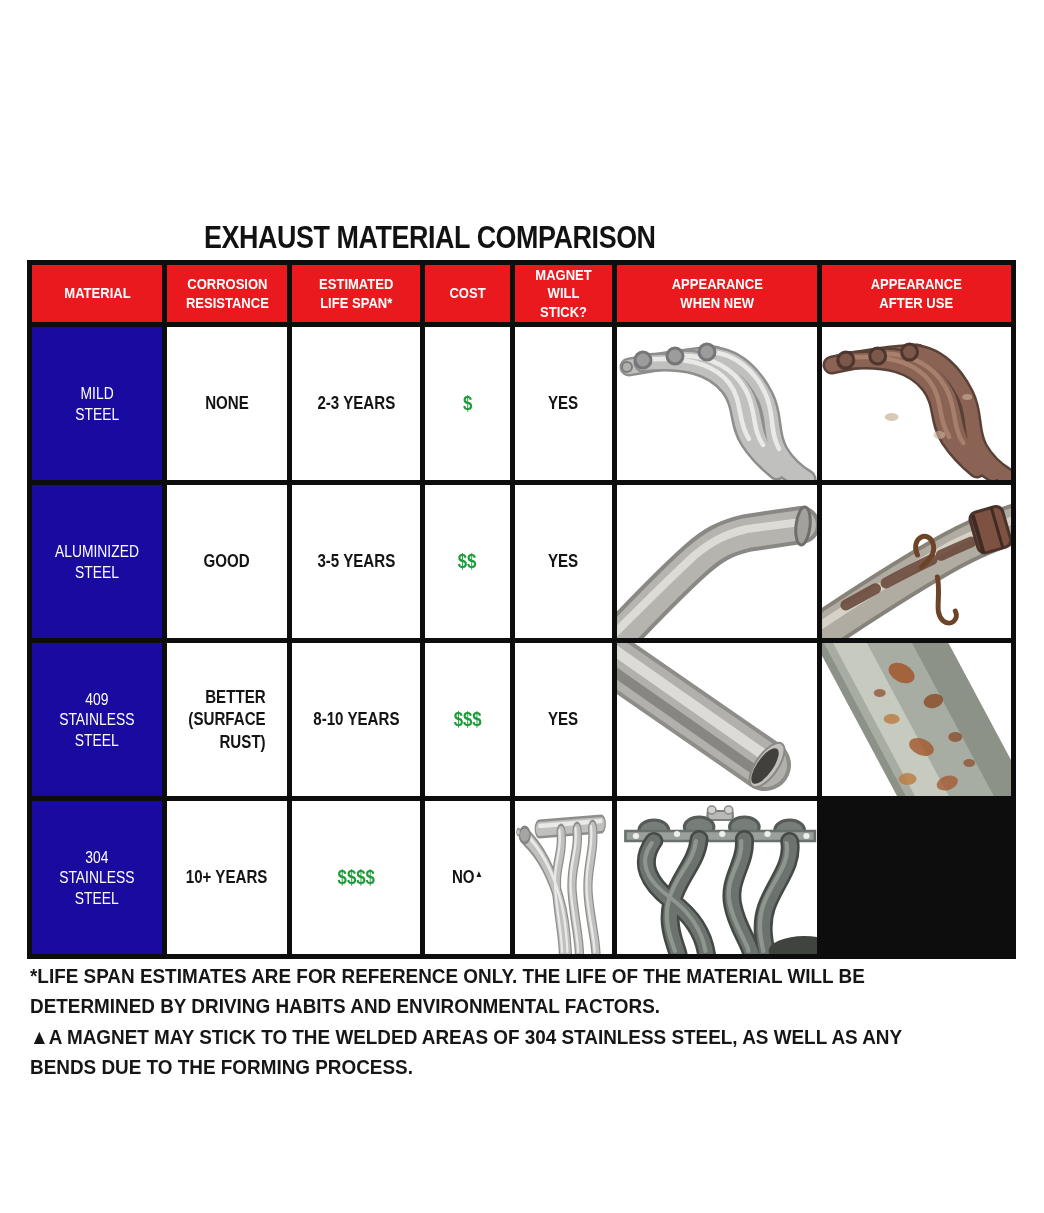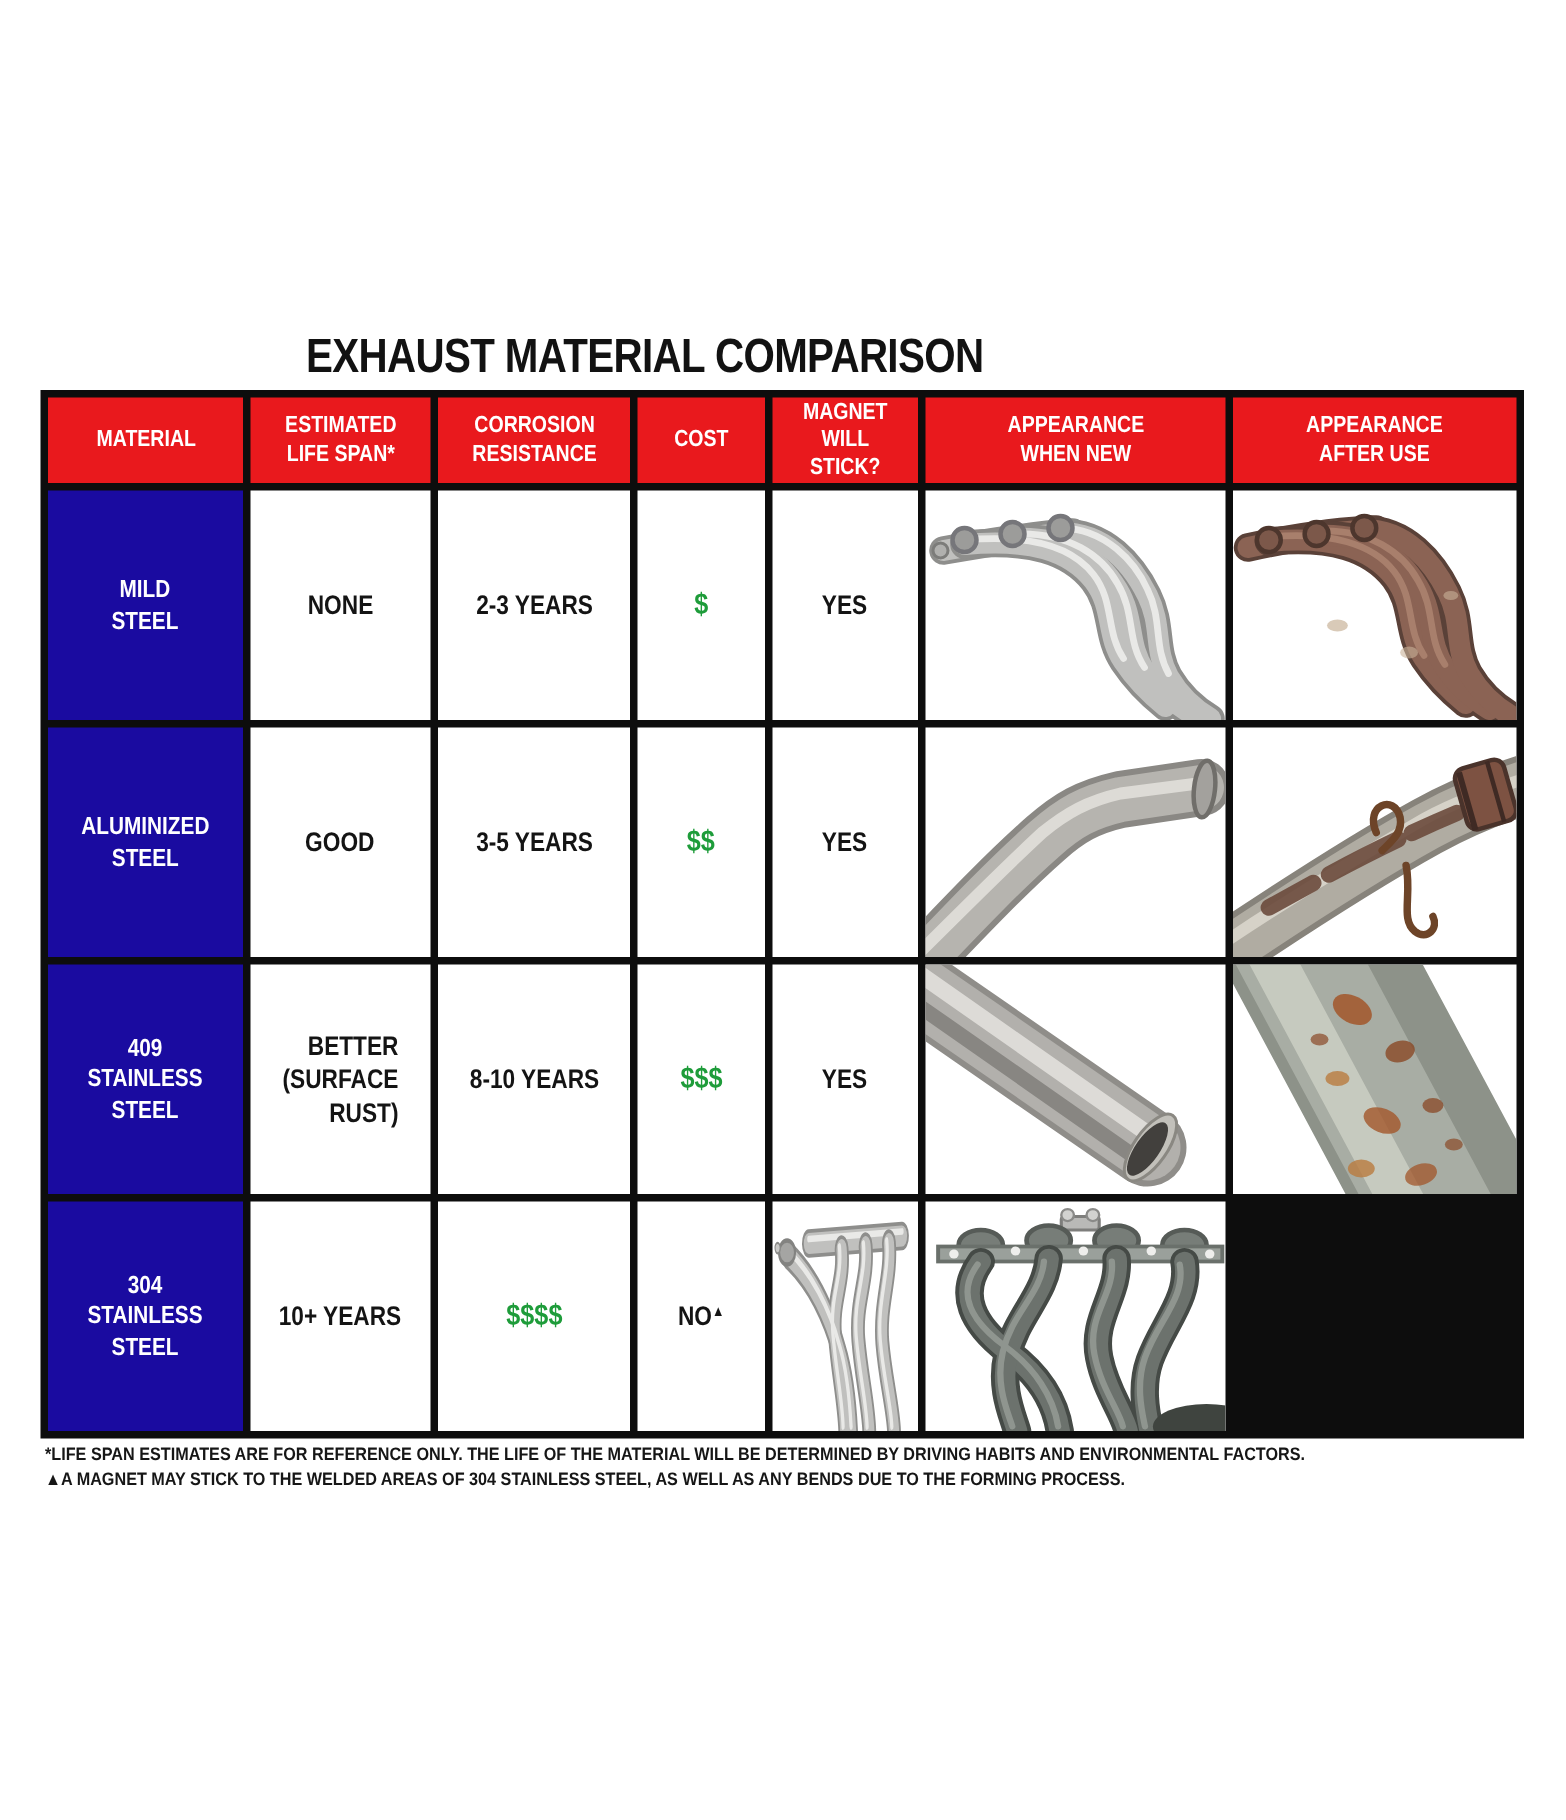--- a/index.html
+++ b/index.html
@@ -18,30 +18,30 @@
   .comp-table {
     position:absolute; top:260px; left:27px; width:989px; height:699px;
     background:#0d0d0d; padding:5px;
     display:grid;
     grid-template-columns:130px 120px 128px 85px 97px 200px 189px;
     grid-template-rows:57px repeat(4, 153px);
     gap:5px;
   }
   .cell { display:flex; align-items:center; justify-content:center; text-align:center; overflow:hidden; }
   .th   { background:#e9191d; color:#ffffff; font-weight:bold; font-size:15.5px; line-height:1.2; }
-  .mat  { background:#1a0ba0; color:#ffffff; font-weight:bold; font-size:16.5px; line-height:1.25; }
+  .mat  { background:#1a0ba0; color:#ffffff; font-weight:normal; font-size:16.5px; line-height:1.25; }
   .val  { background:#ffffff; color:#141414; font-weight:bold; font-size:18px; line-height:1.25;text-align:right; }
   .cost { background:#ffffff; color:#1e9c3a; font-weight:bold; font-size:20px; }
   .img  { background:#ffffff; padding:0; }
   .img svg { width:100%; height:100%; display:block; }
   sup.mark { font-size:10px; vertical-align:6px; }
 
   .footnotes {
     position:absolute; top:961px; left:30px; width:1000px;
-    font-weight:bold; font-size:12px; color:#161616; line-height:1.45;
+    font-weight:bold; font-size:21px; color:#161616; line-height:1.45;
   }
 
   
   .st  path { fill:none; stroke-linecap:round; stroke-linejoin:round; }
   .t-out { stroke:#8e8e8c; stroke-width:19; }
   .t-mid { stroke:#c0c0be; stroke-width:14; }
   .t-hi  { stroke:#e9e9e7; stroke-width:4.5; }
   .r-out { stroke:#5a4138; stroke-width:19; }
   .r-mid { stroke:#8b6354; stroke-width:14; }
   .r-hi  { stroke:#a87f6c; stroke-width:4.5; }
@@ -53,26 +53,26 @@
 <body>
 
 <h1 class="page-title"><span class="cond">EXHAUST MATERIAL COMPARISON</span></h1>
 
 <div class="comp-table">
 
   <div class="cell th">
       <span class="cond pre">MATERIAL</span>
     </div>
   <div class="cell th">
+      <span class="cond pre">CORROSION
+RESISTANCE</span>
+    </div>
+  <div class="cell th">
       <span class="cond pre">ESTIMATED
 LIFE SPAN*</span>
-    </div>
-  <div class="cell th">
-      <span class="cond pre">CORROSION
-RESISTANCE</span>
     </div>
   <div class="cell th">
       <span class="cond pre">COST</span>
     </div>
   <div class="cell th">
       <span class="cond pre">MAGNET
 WILL STICK?</span>
     </div>
   <div class="cell th">
       <span class="cond pre">APPEARANCE

